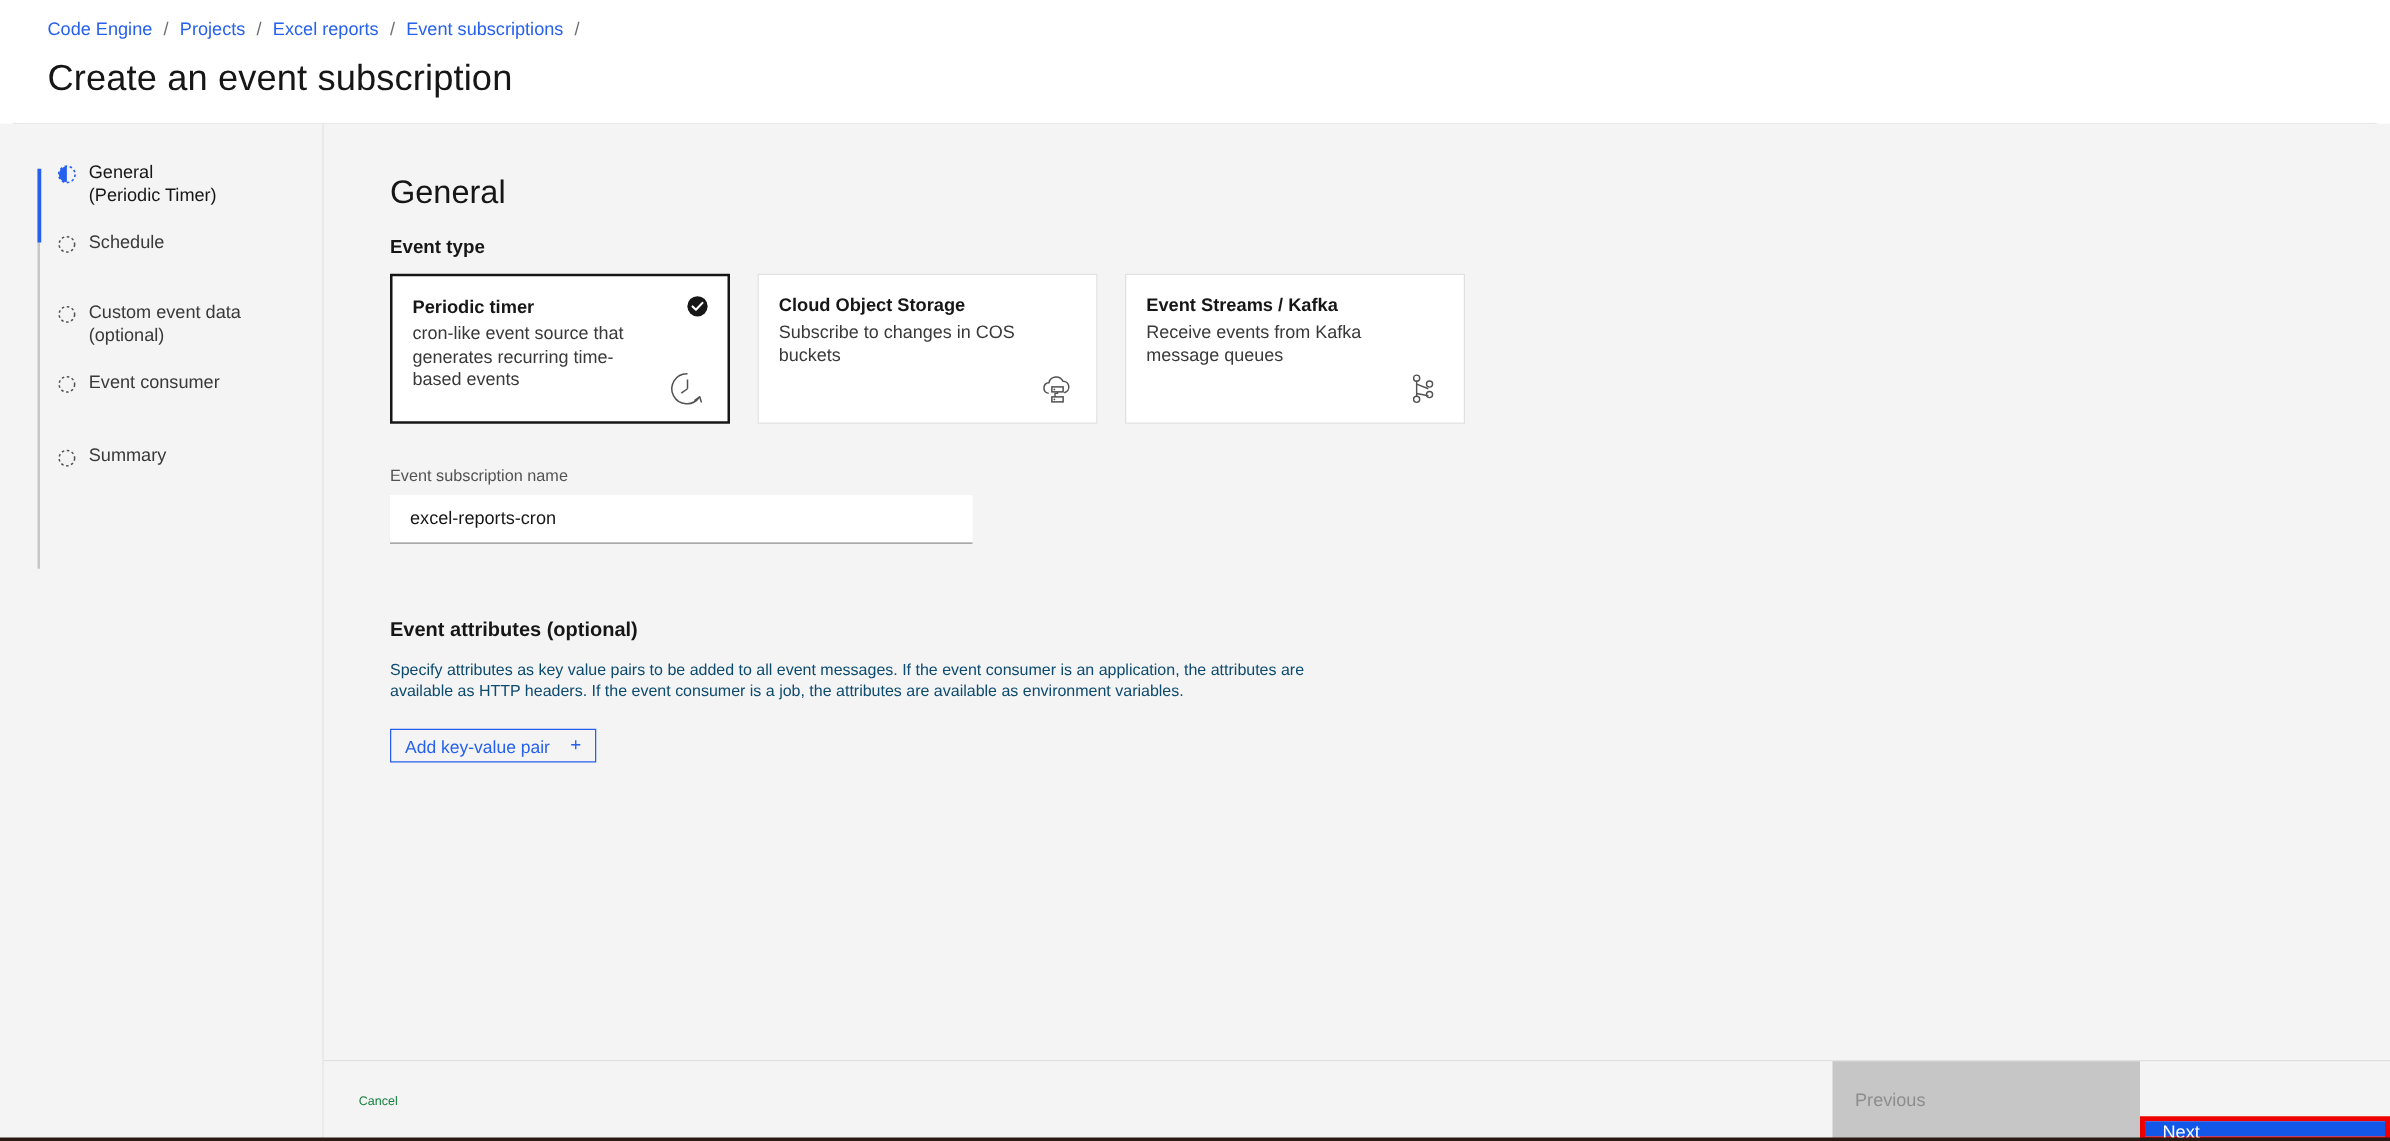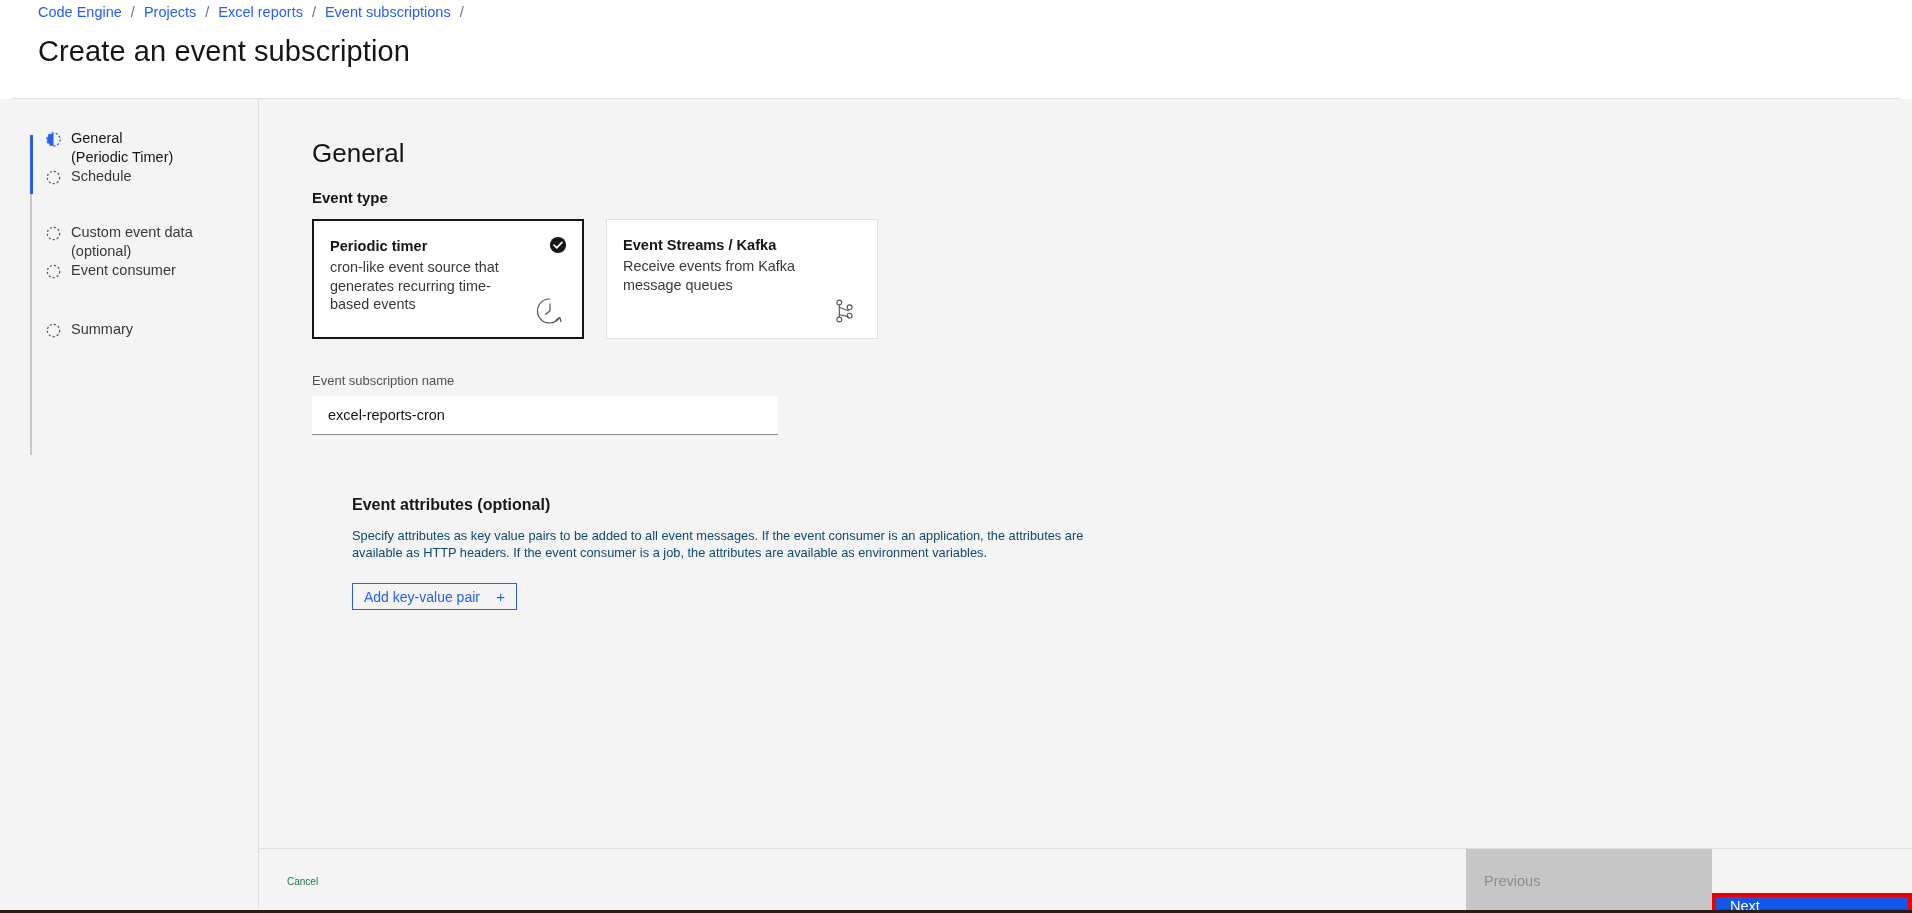--- a/index.html
+++ b/index.html
@@ -9,21 +9,21 @@
     overflow: hidden;
     background: #ffffff;
     font-family: "Liberation Sans", sans-serif;
     -webkit-font-smoothing: antialiased;
   }
 
   
   .header {
     height: 98px;
     background: #ffffff;
-    padding: 2px 0 0 38px;
+    padding: 14px 0 0 38px;
     position: relative;
   }
   .breadcrumb {
     display: flex;
     align-items: center;
     font-size: 14.5px;
     line-height: 18px;
     height: 20px;
   }
   .bc-link {
@@ -85,21 +85,21 @@
     z-index: 2;
   }
   .step {
     display: flex;
     align-items: flex-start;
     padding: 0 0 0 16px;
     position: relative;
     min-height: 30px;
     cursor: pointer;
   }
-  .step + .step { }
+  .step + .step { margin-top: 18px; }
   .step-icon {
     flex: 0 0 15px;
     width: 15px;
     height: 15px;
     margin-top: 3px;
     margin-right: 10px;
     position: relative;
   }
   .step-icon svg { display: block; }
   .step-label {
@@ -199,21 +199,21 @@
     border: none;
     border-bottom: 1px solid #8d8d8d;
     padding: 0 16px;
     font-size: 14.5px;
     color: #161616;
     font-family: "Liberation Sans", sans-serif;
     outline: none;
   }
 
   
-  .attrs { margin-top: 59px; margin-left: 40px; }
+  .attrs { margin-top: 59px; }
   .attrs-title {
     font-size: 16px;
     font-weight: 700;
     color: #161616;
     line-height: 21px;
     margin-bottom: 12px;
   }
   .attrs-desc {
     font-size: 12.8px;
     color: #0c4a6e;
@@ -395,20 +395,34 @@
           <span class="card-icon">
             <svg width="32" height="32" viewBox="0 0 32 32">
               <path d="M16 4 A12 12 0 1 0 25.5 22.6" fill="none" stroke="#525252" stroke-width="1.2"></path>
               <polyline points="21.5,25.5 25.8,22.4 27.2,27.0" fill="none" stroke="#525252" stroke-width="1.2" stroke-linejoin="round"></polyline>
               <line x1="16" y1="8.5" x2="16" y2="16" stroke="#525252" stroke-width="1.2"></line>
               <line x1="16" y1="16" x2="11" y2="19.5" stroke="#525252" stroke-width="1.2"></line>
             </svg>
           </span>
         </div>
 
+        <div class="card">
+          <div class="card-title">Cloud Object Storage</div>
+          <div class="card-desc">Subscribe to changes in COS buckets</div>
+          <span class="card-icon">
+            <svg width="32" height="32" viewBox="0 0 32 32">
+              <path d="M9.5 18.5 a4.2 4.2 0 0 1 0.6 -8.3 a6 6 0 0 1 11.3 -1.2 a4.6 4.6 0 0 1 1.4 9.0" fill="none" stroke="#525252" stroke-width="1.2" stroke-linecap="round"></path>
+              <rect x="12.5" y="13.5" width="9" height="4" fill="none" stroke="#525252" stroke-width="1.2"></rect>
+              <circle cx="14.5" cy="15.5" r="0.7" fill="#525252"></circle>
+              <rect x="12.5" y="21.5" width="9" height="4" fill="none" stroke="#525252" stroke-width="1.2"></rect>
+              <circle cx="14.5" cy="23.5" r="0.7" fill="#525252"></circle>
+              <path d="M17 17.5 v1.2 h-2 v2.8" fill="none" stroke="#525252" stroke-width="1.1"></path>
+            </svg>
+          </span>
+        </div>
 
         <div class="card">
           <div class="card-title">Event Streams / Kafka</div>
           <div class="card-desc">Receive events from Kafka message queues</div>
           <span class="card-icon">
             <svg width="30" height="30" viewBox="0 0 32 32">
               <line x1="11" y1="9" x2="11" y2="23" stroke="#525252" stroke-width="1.2"></line>
               <line x1="11" y1="12" x2="21" y2="16" stroke="#525252" stroke-width="1.2"></line>
               <line x1="11" y1="20" x2="21" y2="22" stroke="#525252" stroke-width="1.2"></line>
               <circle cx="11" cy="7" r="2.6" fill="none" stroke="#525252" stroke-width="1.2"></circle>

